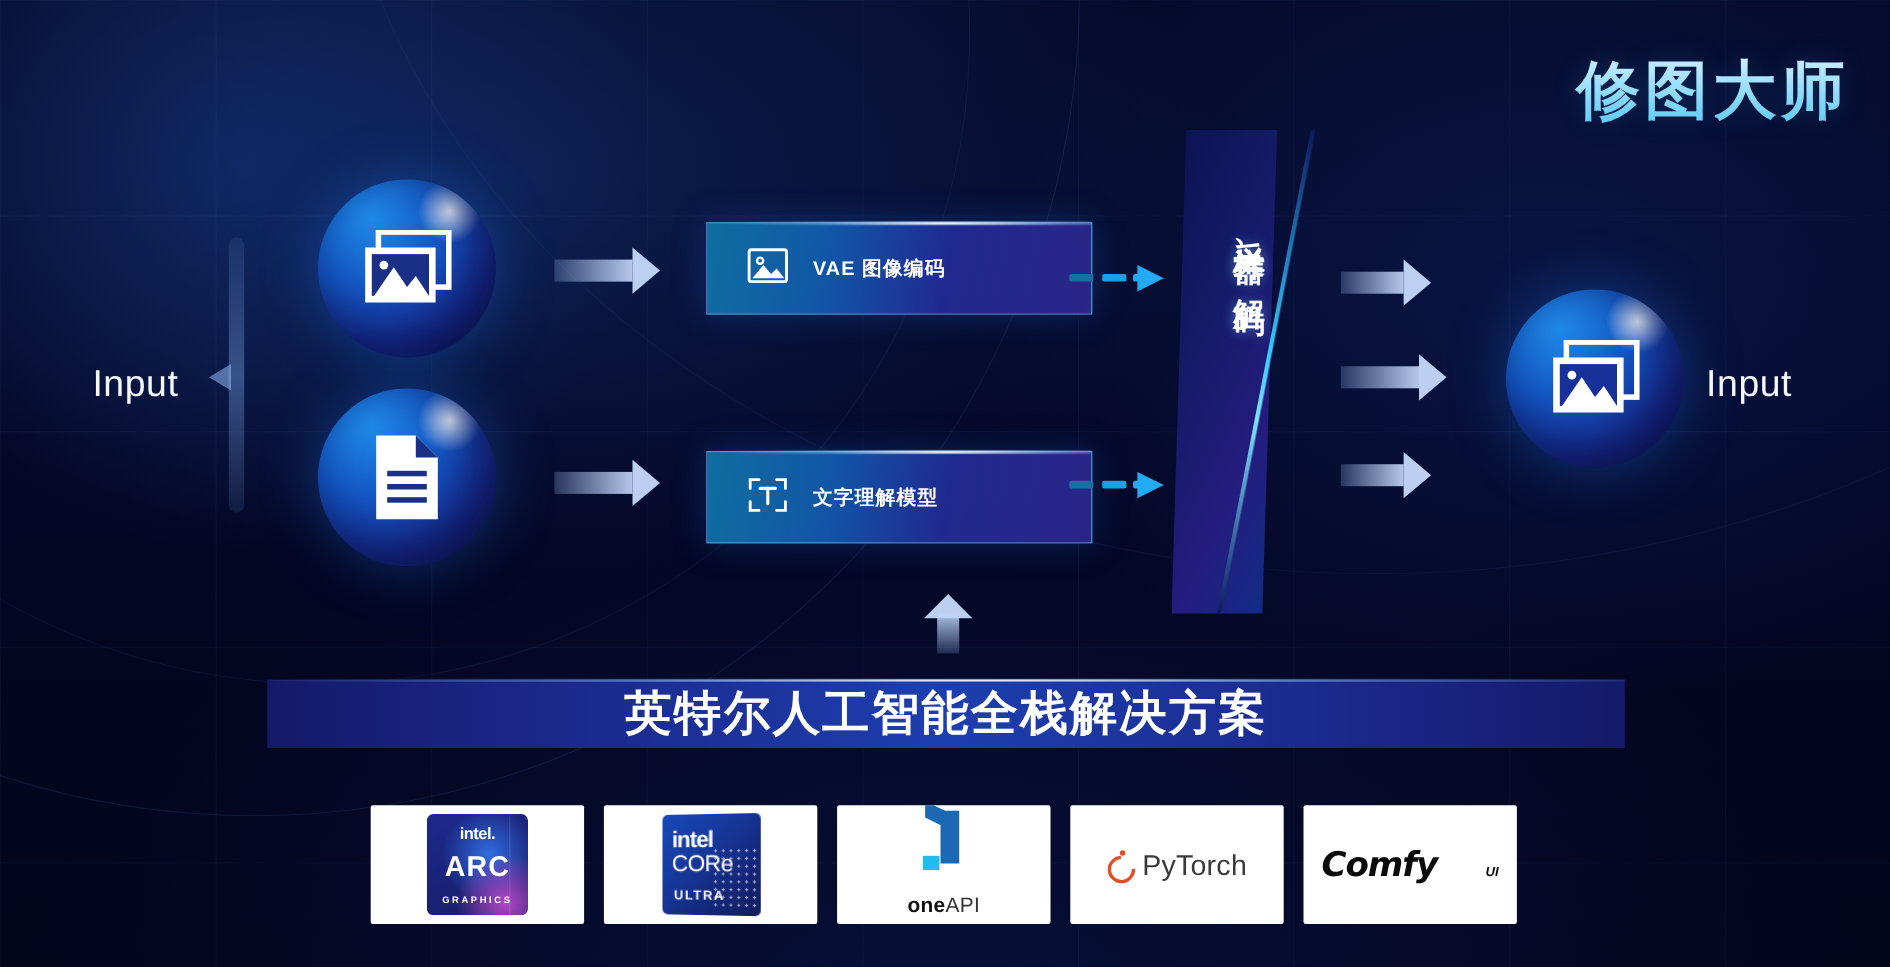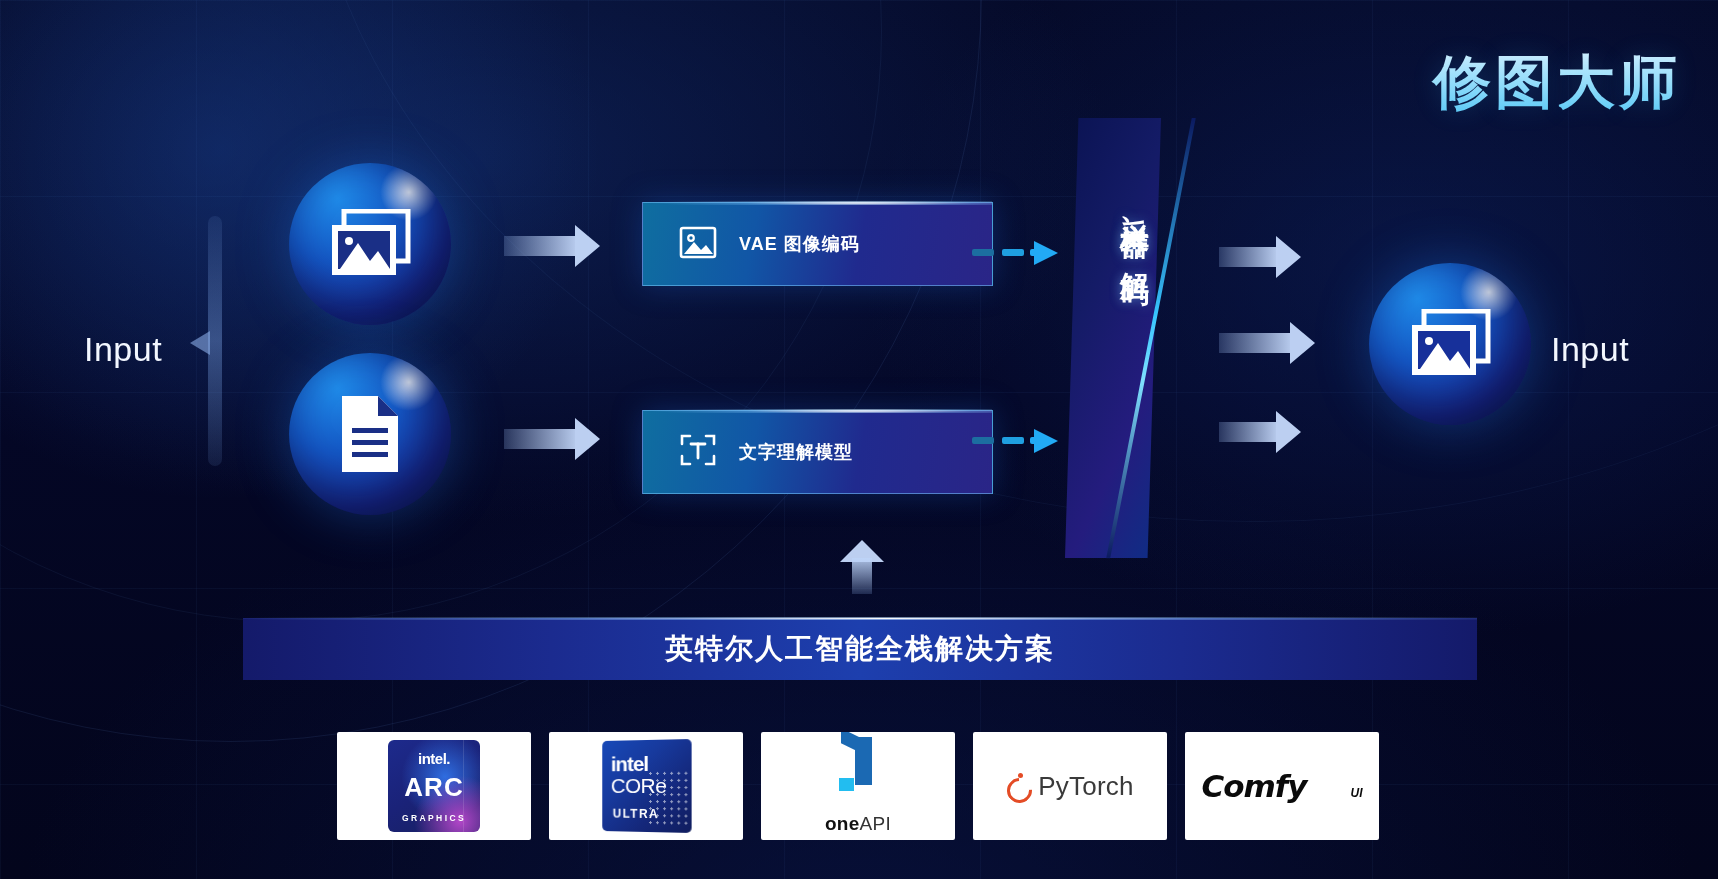--- a/index.html
+++ b/index.html
@@ -119,21 +119,21 @@
     writing-mode:vertical-rl;text-orientation:upright;
     color:#fff;font-size:29px;font-weight:700;letter-spacing:6px;line-height:1.05;
     text-shadow:0 0 12px rgba(120,200,255,.35);}
 
   
   .banner{position:absolute;left:243px;top:618px;width:1234px;height:62px;
     background:linear-gradient(90deg,#141a6a 0%,#1b2b8f 25%,#1d3fae 50%,#1b2b8f 76%,#141a6a 100%);
     display:flex;align-items:center;justify-content:center;}
   .banner::before{content:"";position:absolute;left:0;right:0;top:-1px;height:3px;
     background:radial-gradient(55% 100% at 52% 50%, rgba(255,255,255,.98), rgba(150,205,255,.45) 45%, rgba(150,205,255,0) 100%);}
-  .banner .btxt{color:#fff;font-size:28px;font-weight:700;letter-spacing:2px;font-family:Liberation Mono, monospace;}
+  .banner .btxt{color:#fff;font-size:43px;font-weight:700;letter-spacing:2px;font-family:Liberation Mono, monospace;}
 
   
   .logos{position:absolute;left:337px;top:732px;width:1044px;height:108px;
     display:flex;gap:18px;}
   .card{width:194px;height:108px;background:#fff;border-radius:2px;
     display:flex;align-items:center;justify-content:center;overflow:hidden;}
 
   
   .arc{width:92px;height:92px;border-radius:6px;position:relative;overflow:hidden;
     background:

